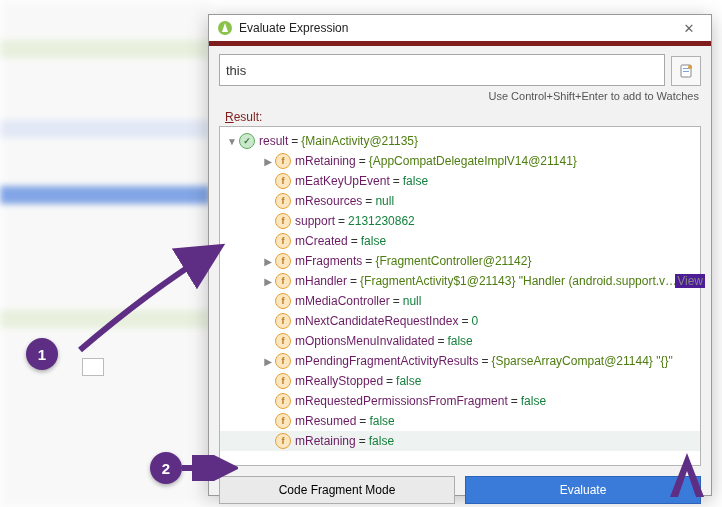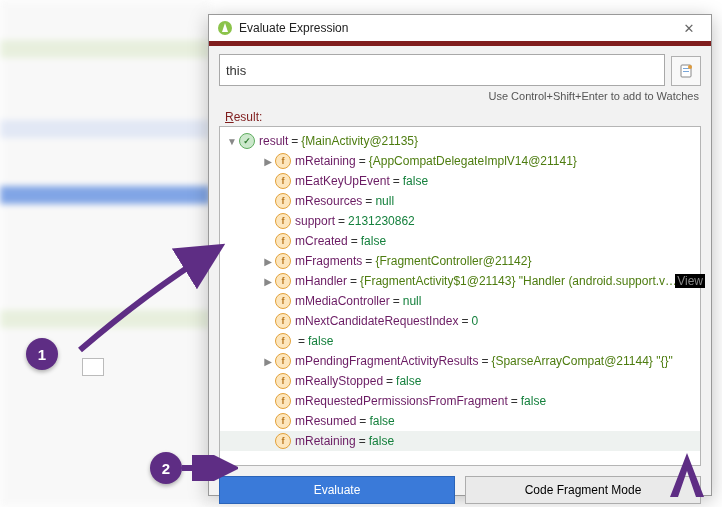--- a/index.html
+++ b/index.html
@@ -23,21 +23,21 @@
 .row.sel{background:#eef2f0}
 .arrow{width:12px;color:#888;font-size:10px;display:inline-flex;justify-content:center;margin-right:1px}
 .ind{display:inline-block}
 .ic{width:14px;height:14px;border-radius:50%;display:inline-flex;align-items:center;justify-content:center;font-size:9px;font-weight:bold;margin-right:4px;flex-shrink:0}
 .ic-f{background:#fde6bd;border:1px solid #e2a13a;color:#b7741a}
 .ic-ok{background:#cce8cc;border:1px solid #5fad5f;color:#2f7a2f}
 .nm{color:#6a1b63}
 .eq{color:#333;margin:0 3px}
 .val{color:#15803d}
 .gray{color:#4d7c0f}
-.vw{position:absolute;right:6px;color:#888;background:#000000;padding:0 2px}
+.vw{position:absolute;right:6px;color:#888;background:#4c1d95;padding:0 2px}
 .buttons{display:flex;gap:10px;padding:10px 10px 0 10px}
 .btn{flex:1;height:26px;border:1px solid #adadad;background:#eaeaea;font-size:12px;display:flex;align-items:center;justify-content:center;cursor:pointer}
 .btn.primary{background:#3a7ad9;border-color:#2b64b8;color:#fff}
 .badge{position:absolute;width:32px;height:32px;border-radius:50%;background:#5e2d84;color:#fff;display:flex;align-items:center;justify-content:center;font-weight:bold;font-size:15px;box-shadow:0 2px 4px rgba(0,0,0,.3)}
 .arrow-annot{position:absolute;pointer-events:none}
 .logo-h{position:absolute;right:8px;bottom:6px;width:54px;height:54px}
 </style>
 </head>
 <body>
 
@@ -151,20 +151,21 @@
           <span class="arrow"></span>
           <span class="ic ic-f">f</span>
           <span class="nm">mNextCandidateRequestIndex</span>
           <span class="eq"> = </span>
           <span class="val">0</span>
         </div>
         <div class="row">
           <span class="ind" style="width: 36px;"></span>
           <span class="arrow"></span>
           <span class="ic ic-f">f</span>
+          <span class="nm">mOptionsMenuInvalidated</span>
           <span class="eq"> = </span>
           <span class="val">false</span>
         </div>
         <div class="row">
           <span class="ind" style="width: 36px;"></span>
           <span class="arrow">▶</span>
           <span class="ic ic-f">f</span>
           <span class="nm">mPendingFragmentActivityResults</span>
           <span class="eq"> = </span>
           <span class="gray">{SparseArrayCompat@21144} "{}"</span>
@@ -197,22 +198,22 @@
           <span class="ind" style="width: 36px;"></span>
           <span class="arrow"></span>
           <span class="ic ic-f">f</span>
           <span class="nm">mRetaining</span>
           <span class="eq"> = </span>
           <span class="val">false</span>
         </div>
       </div>
   </div>
   <div class="buttons">
+    <div class="btn">Code Fragment Mode</div>
     <div class="btn primary">Evaluate</div>
-    <div class="btn">Code Fragment Mode</div>
   </div>
 </div>
 
 <div class="badge" style="top:338px;left:26px">1</div>
 <svg class="arrow-annot" style="top:230px;left:60px;width:170px;height:140px">
     <defs>
       <marker id="ah1" markerWidth="8" markerHeight="8" refX="6" refY="4" orient="auto">
         <path d="M0 0L8 4L0 8z" fill="#5e2d84"></path>
       </marker>
     </defs>

